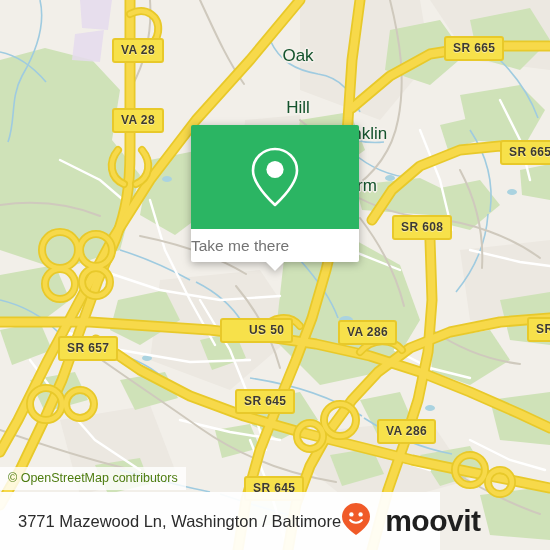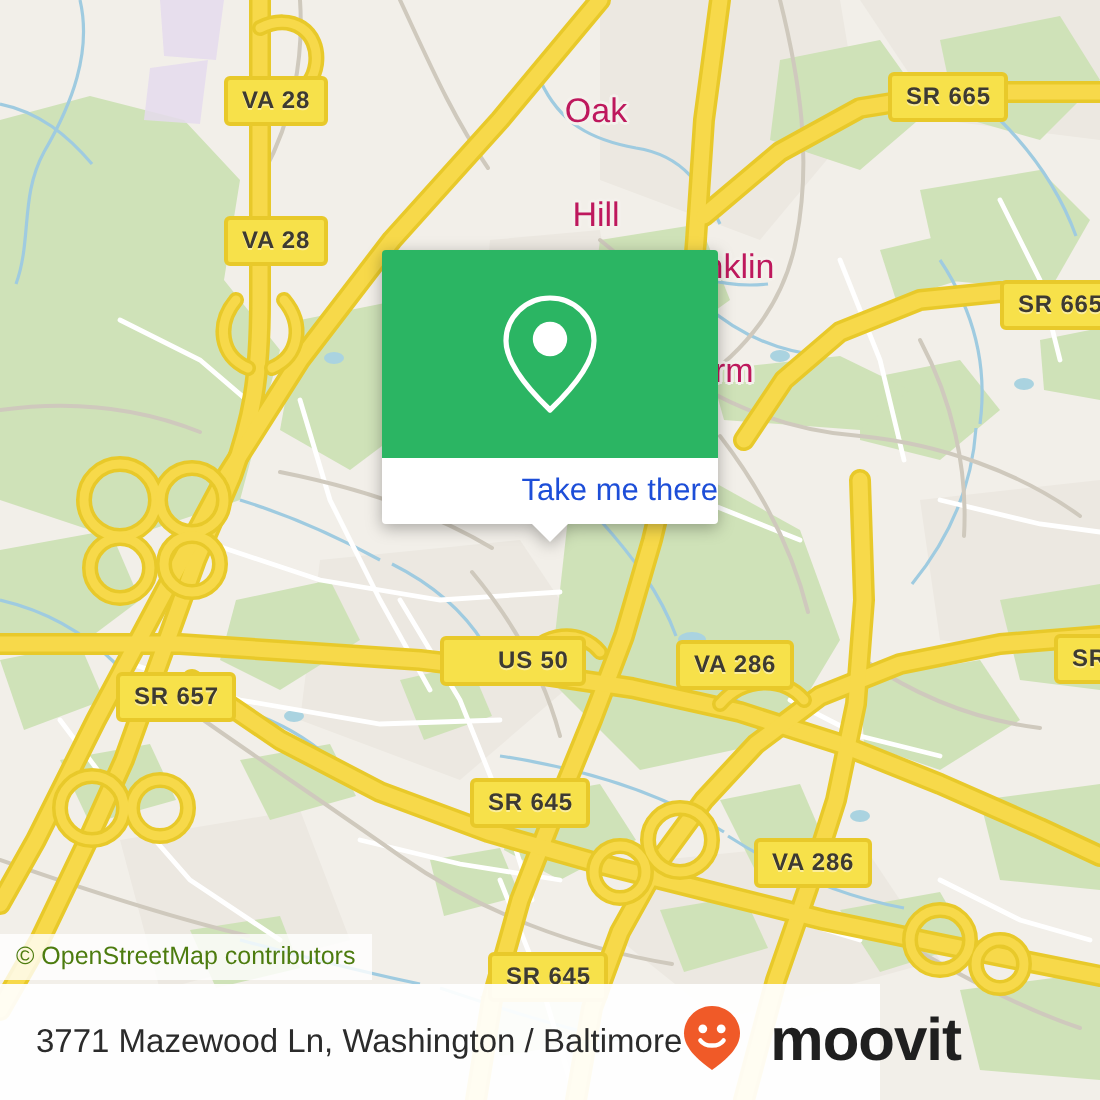--- a/index.html
+++ b/index.html
@@ -29,21 +29,21 @@
     padding:4px 7px 5px 7px;
     white-space:nowrap;
     box-sizing:border-box;
     text-shadow:0 1px 0 rgba(255,255,255,.45);
     text-align:right;
   }
 
   
   .place{
     position:absolute;
-    color:#be185d;
+    color:#14532d;
     font-size:17px;
     line-height:1.02;
     white-space:pre;
     text-align:center;
     transform:translateX(-50%);
     text-shadow:
       -1.6px 0 #f4f1ec, 1.6px 0 #f4f1ec, 0 -1.6px #f4f1ec, 0 1.6px #f4f1ec,
       -1.2px -1.2px #f4f1ec, 1.2px -1.2px #f4f1ec, -1.2px 1.2px #f4f1ec, 1.2px 1.2px #f4f1ec;
   }
 
@@ -56,22 +56,22 @@
     background:#2bb563;
     height:104px;
     border-radius:2px 2px 0 0;
     display:flex;align-items:center;justify-content:center;
   }
   #popup-green svg{display:block;}
   #popup-label{
     background:#ffffff;
     height:33px;
     border-radius:0 0 2px 2px;
-    display:flex;align-items:center;justify-content:flex-end;
-    color:#1d4ed8;font-size:15.5px;
+    display:flex;align-items:center;justify-content:flex-start;
+    color:#737373;font-size:15.5px;
   }
   #popup-tail{
     position:absolute;left:50%;top:137px;
     width:0;height:0;margin-left:-9px;
     border-left:9px solid transparent;
     border-right:9px solid transparent;
     border-top:9px solid #ffffff;
   }
 
   
@@ -304,20 +304,21 @@
     </div>
     <div class="place" style="left:357px;top:90px;">
       <div>Franklin</div>
       <div>Farm</div>
     </div>
 
     <div class="shield" style="left:112px;top:38px;">VA 28</div>
     <div class="shield" style="left:112px;top:108px;">VA 28</div>
     <div class="shield" style="left:444px;top:36px;">SR 665</div>
     <div class="shield" style="left:500px;top:140px;">SR 665</div>
+    <div class="shield" style="left:392px;top:215px;">SR 608</div>
     <div class="shield" style="left:220px;top:318px;padding-left:27px;">US 50</div>
     <div class="shield" style="left:338px;top:320px;">VA 286</div>
     <div class="shield" style="left:527px;top:317px;">SR</div>
     <div class="shield" style="left:58px;top:336px;">SR 657</div>
     <div class="shield" style="left:235px;top:389px;">SR 645</div>
     <div class="shield" style="left:377px;top:419px;">VA 286</div>
     <div class="shield" style="left:244px;top:476px;">SR 645</div>
   </div>
 
   <div id="popup">

